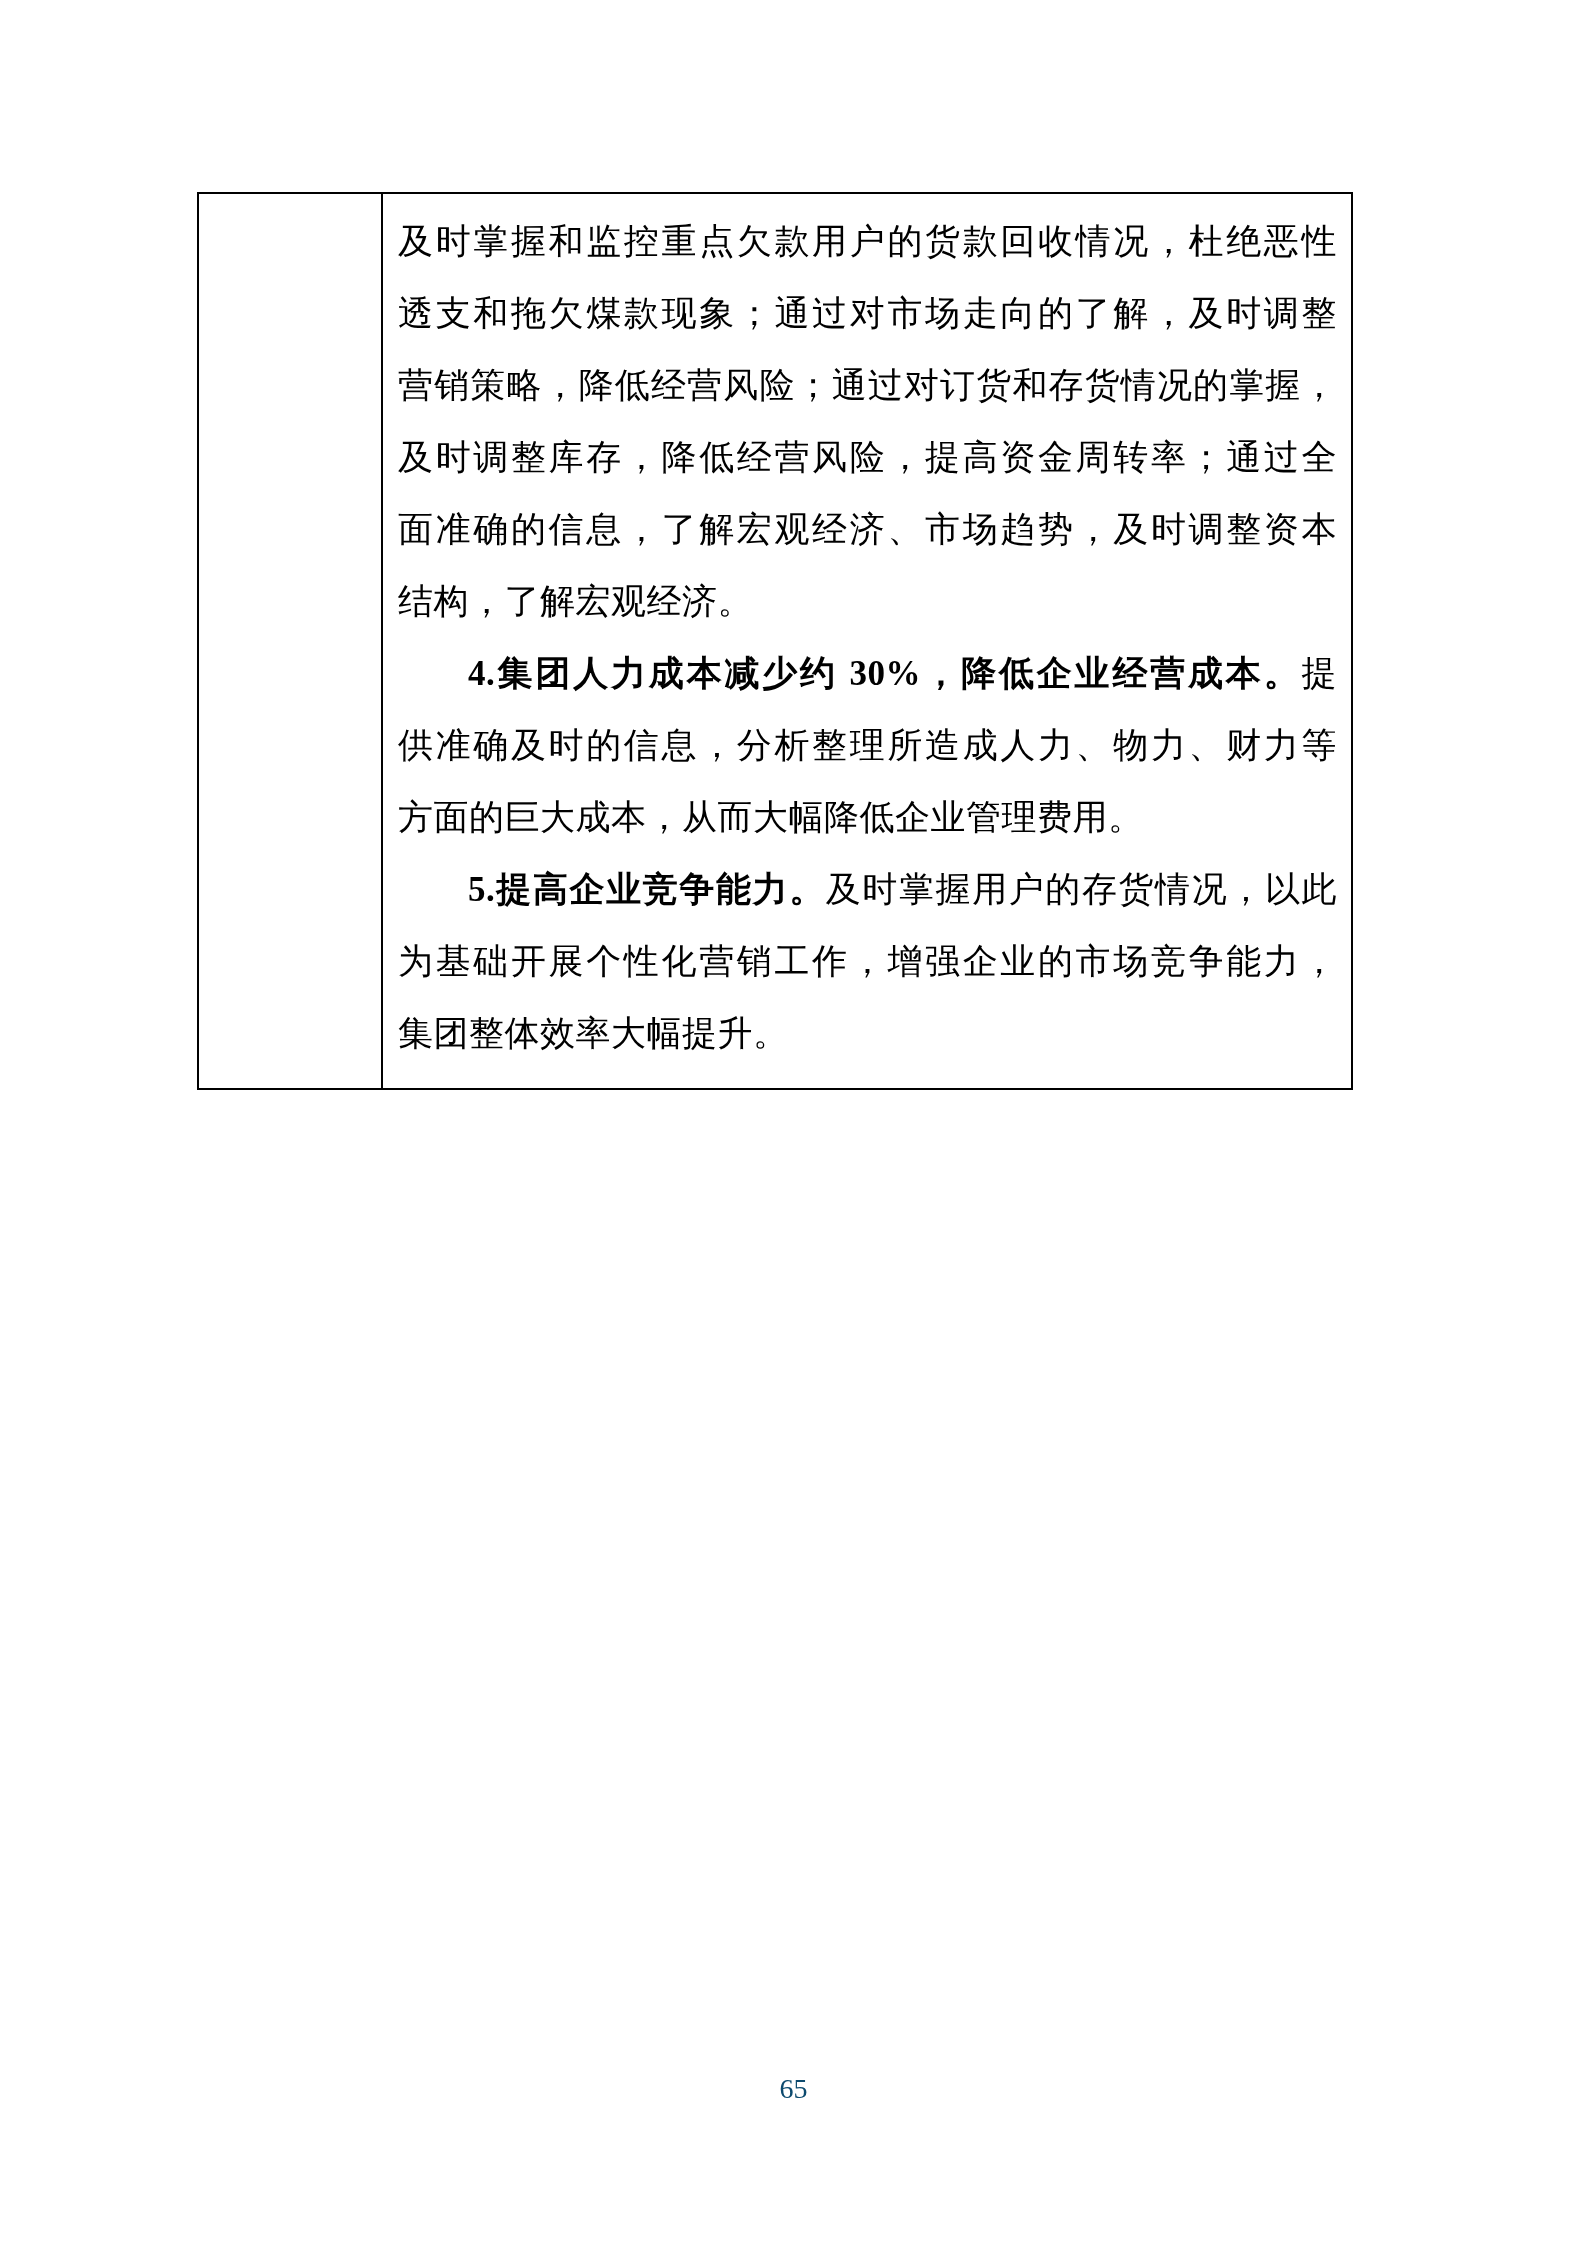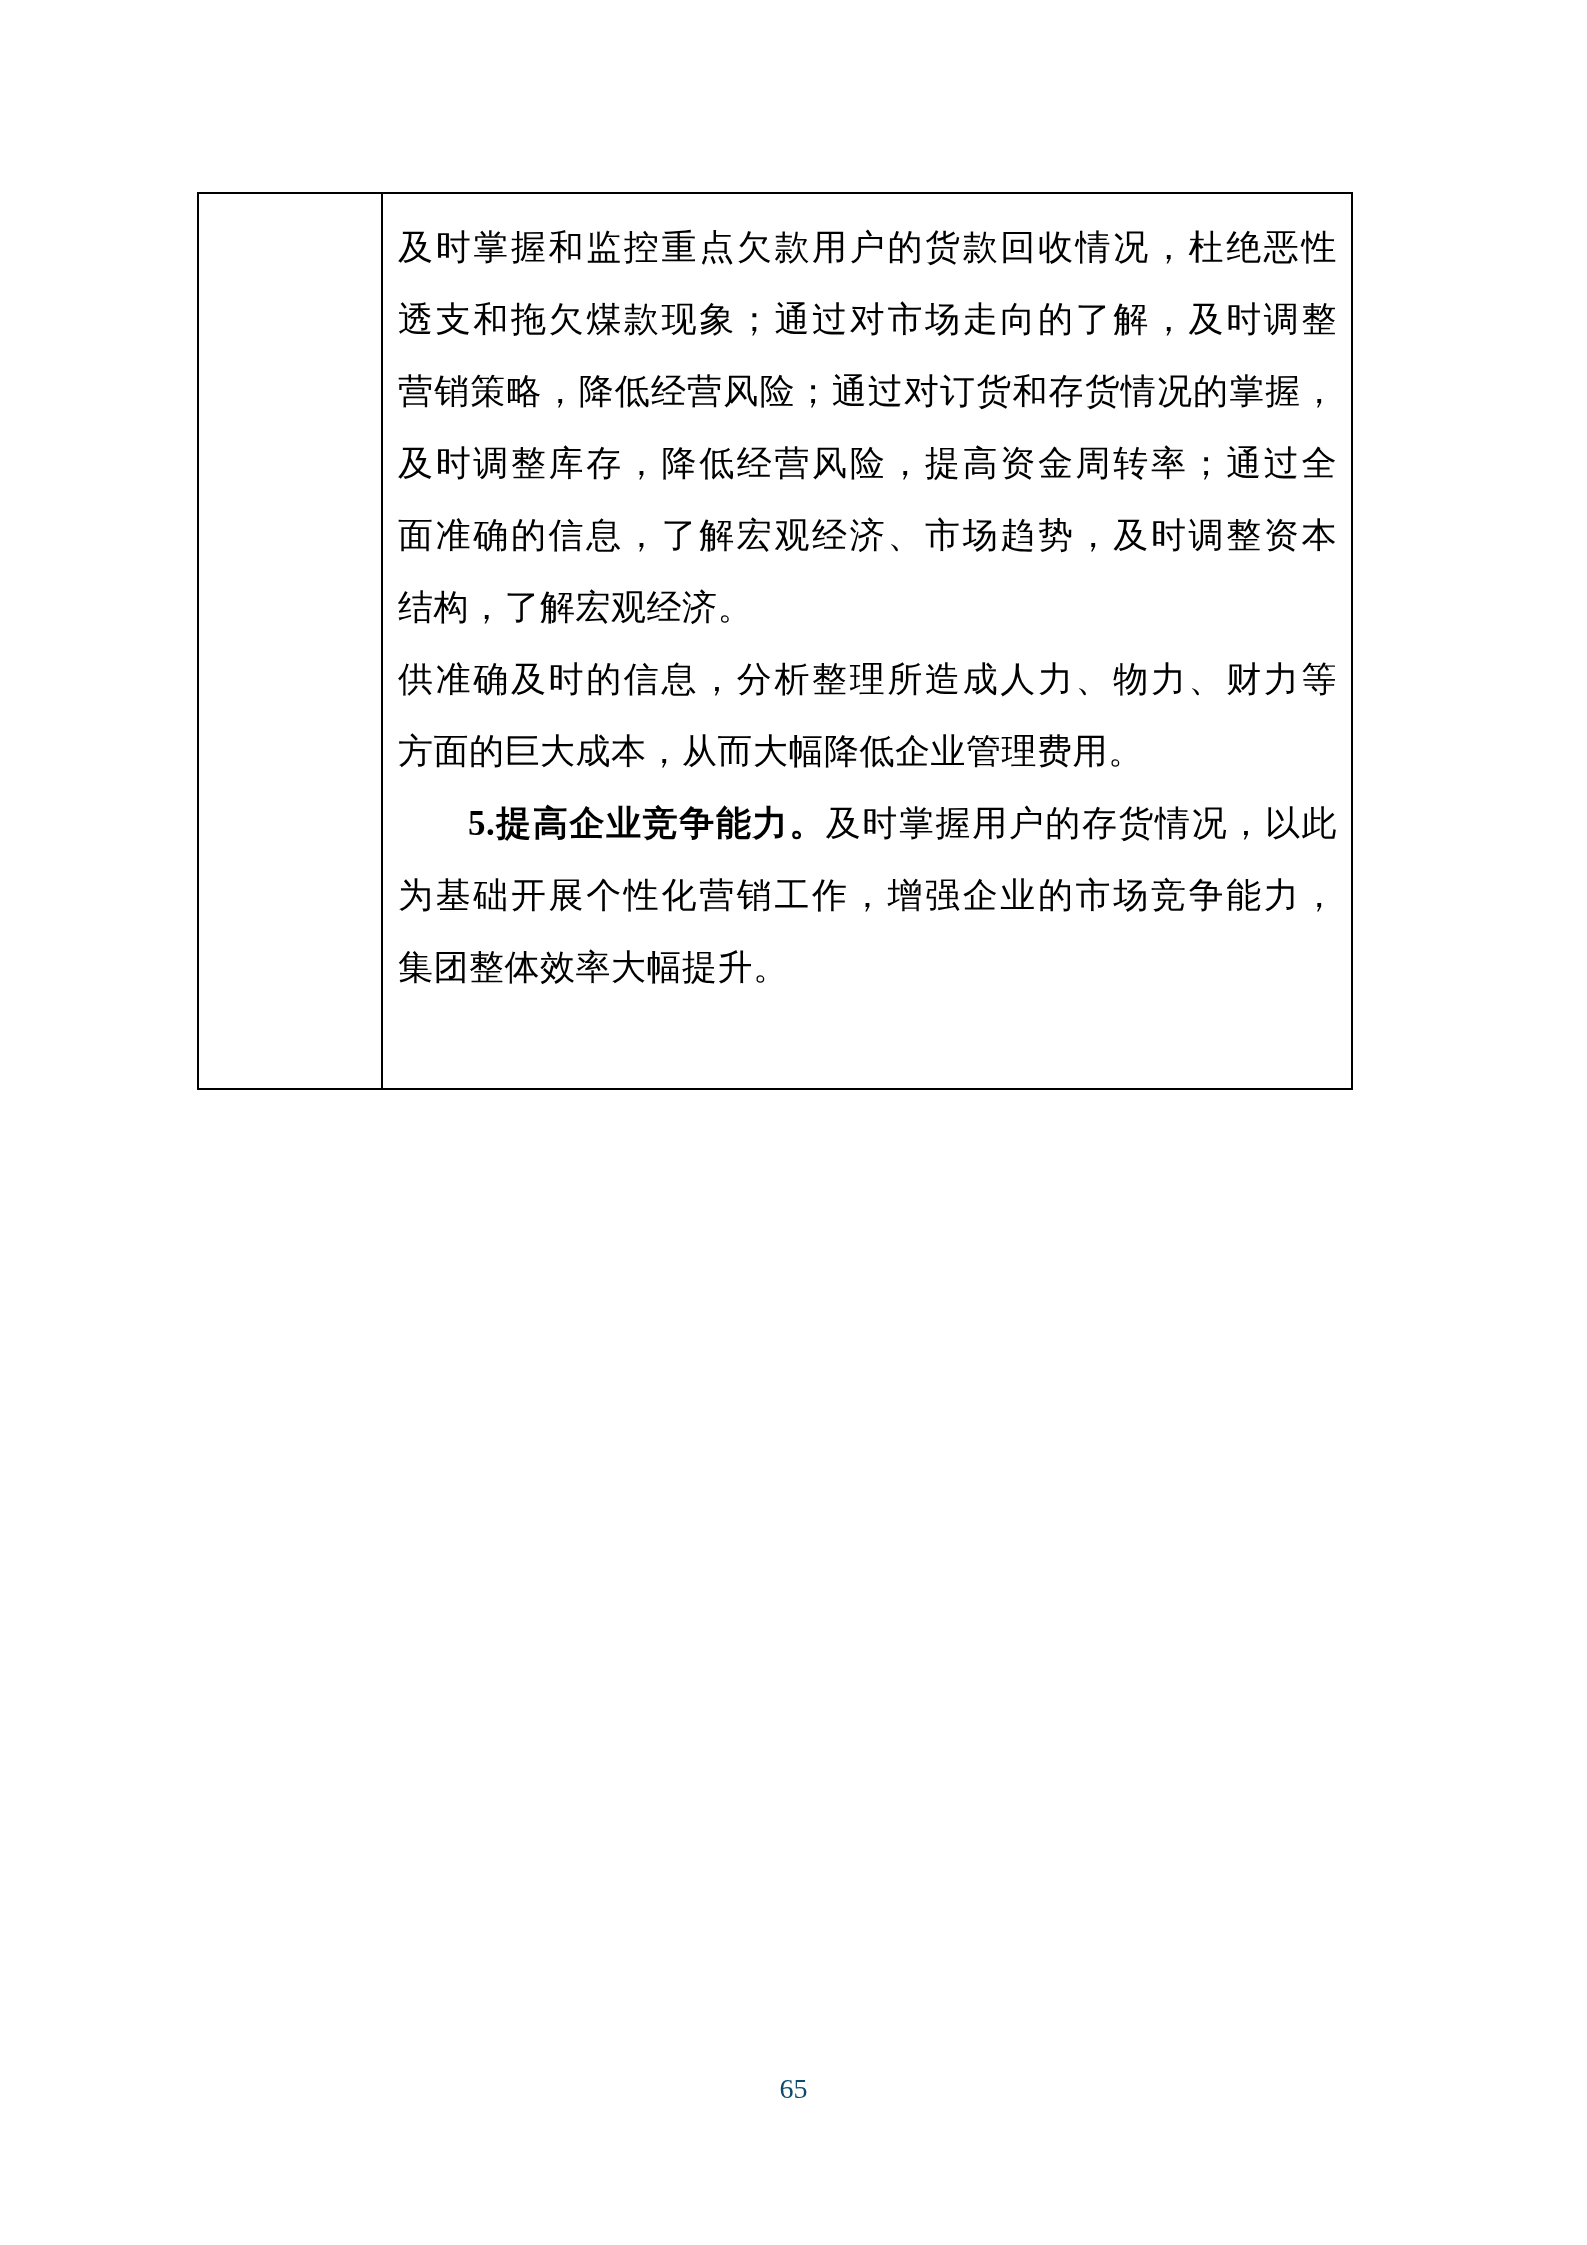--- a/index.html
+++ b/index.html
@@ -23,21 +23,21 @@
     display: flex;
     background: #ffffff;
   }
   .cell-left {
     width: 184px;
     border-right: 2px solid #000000;
     flex: 0 0 auto;
   }
   .cell-right {
     flex: 1 1 auto;
-    padding: 18px 14px 0 15px;
+    padding: 12px 14px 0 15px;
     overflow: hidden;
   }
   .line {
     height: 72px;
     line-height: 72px;
     font-size: 35px;
     letter-spacing: 0.5px;
     white-space: nowrap;
     text-align: justify;
     color: #000000;
@@ -70,20 +70,21 @@
 
   <div class="doc-table">
     <div class="cell-left"></div>
     <div class="cell-right">
         <div class="line fill"><span>及时掌握和监控重点欠款用户的货款回收情况，杜绝恶性</span></div>
         <div class="line fill"><span>透支和拖欠煤款现象；通过对市场走向的了解，及时调整</span></div>
         <div class="line fill"><span>营销策略，降低经营风险；通过对订货和存货情况的掌握，</span></div>
         <div class="line fill"><span>及时调整库存，降低经营风险，提高资金周转率；通过全</span></div>
         <div class="line fill"><span>面准确的信息，了解宏观经济、市场趋势，及时调整资本</span></div>
         <div class="line"><span>结构，了解宏观经济。</span></div>
+        <div class="line fill indent"><span class="b">4.集团人力成本减少约 30%，降低企业经营成本。</span><span>提</span></div>
         <div class="line fill"><span>供准确及时的信息，分析整理所造成人力、物力、财力等</span></div>
         <div class="line"><span>方面的巨大成本，从而大幅降低企业管理费用。</span></div>
         <div class="line fill indent"><span class="b">5.提高企业竞争能力。</span><span>及时掌握用户的存货情况，以此</span></div>
         <div class="line fill"><span>为基础开展个性化营销工作，增强企业的市场竞争能力，</span></div>
         <div class="line"><span>集团整体效率大幅提升。</span></div>
       </div>
   </div>
 
   <div class="page-number">65</div>
 

